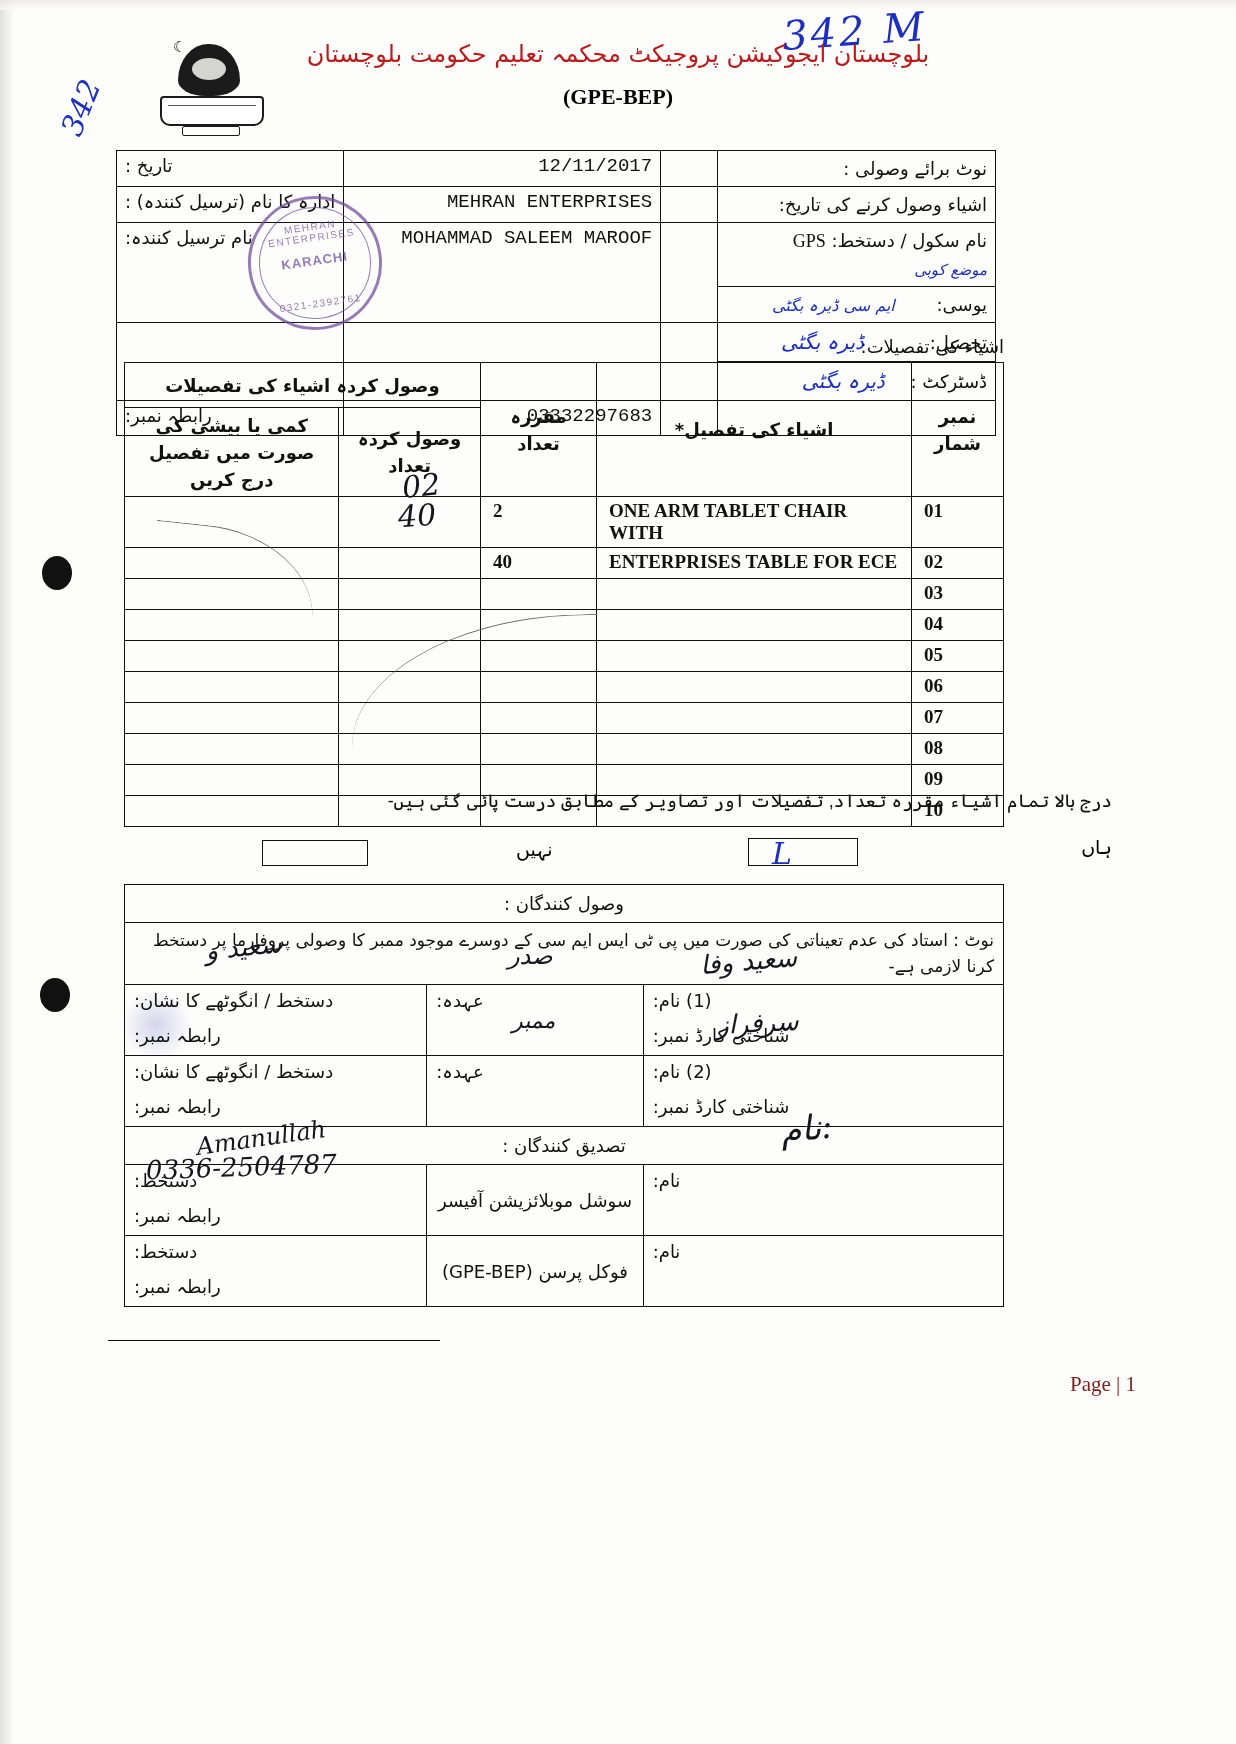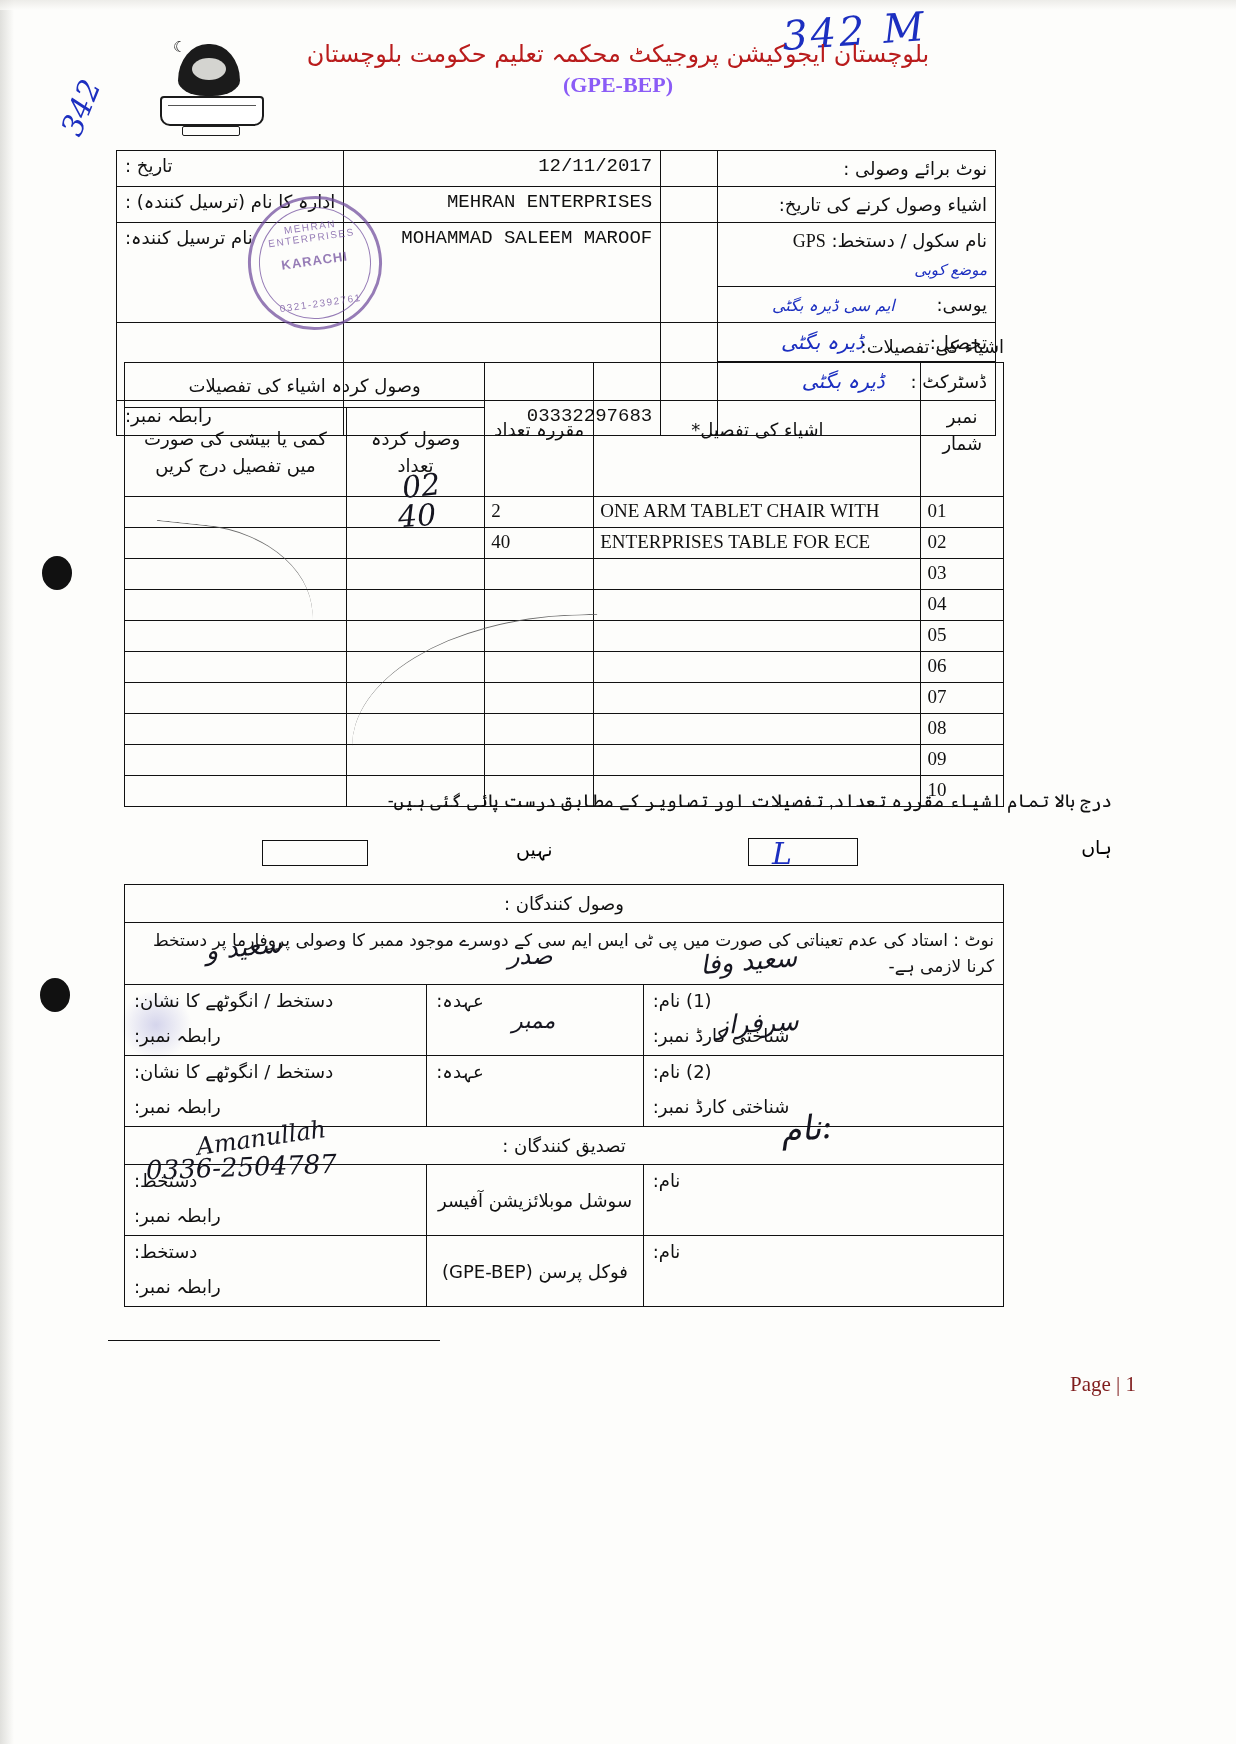--- a/index.html
+++ b/index.html
@@ -131,22 +131,22 @@
     font-family: "DejaVu Sans", sans-serif;
     font-size: 24px;
     color: #b91c1c;
     direction: rtl;
     letter-spacing: 0px;
   }
   .org-sub {
     font-family: "Liberation Serif", serif;
     font-size: 22px;
     font-weight: bold;
-    color: #8b5cf6;
-    margin-top: 4px;
+    color: #000000;
+    margin-top: 16px;
   }
 
   
   .tbl {
     position: absolute;
     border-collapse: collapse;
     font-size: 16px;
     color: #111;
   }
   .tbl td {
@@ -231,21 +231,21 @@
     position: absolute;
     right: 232px; top: 336px;
     font-family: "DejaVu Sans", sans-serif;
     direction: rtl;
     font-size: 18px;
     color: #111;
   }
 
   
   #items-table { left: 124px; top: 362px; width: 880px; }
-  #items-table td { padding: 3px 6px; }
+  #items-table td { padding: 3px 12px; font-weight: bold; }
   #items-table .hrow td { height: 82px; vertical-align: middle; }
   #items-table .drow td { height: 24px; }
   .c-detail { width: 222px; }
   .c-recd   { width: 132px; }
   .c-qty    { width: 100px; }
   .c-desc   { width: 330px; }
   .c-sr     { width: 72px; }
 
   
   #hw-qty1 { left: 402px; top: 468px; font-size: 30px; transform: rotate(-6deg); }

